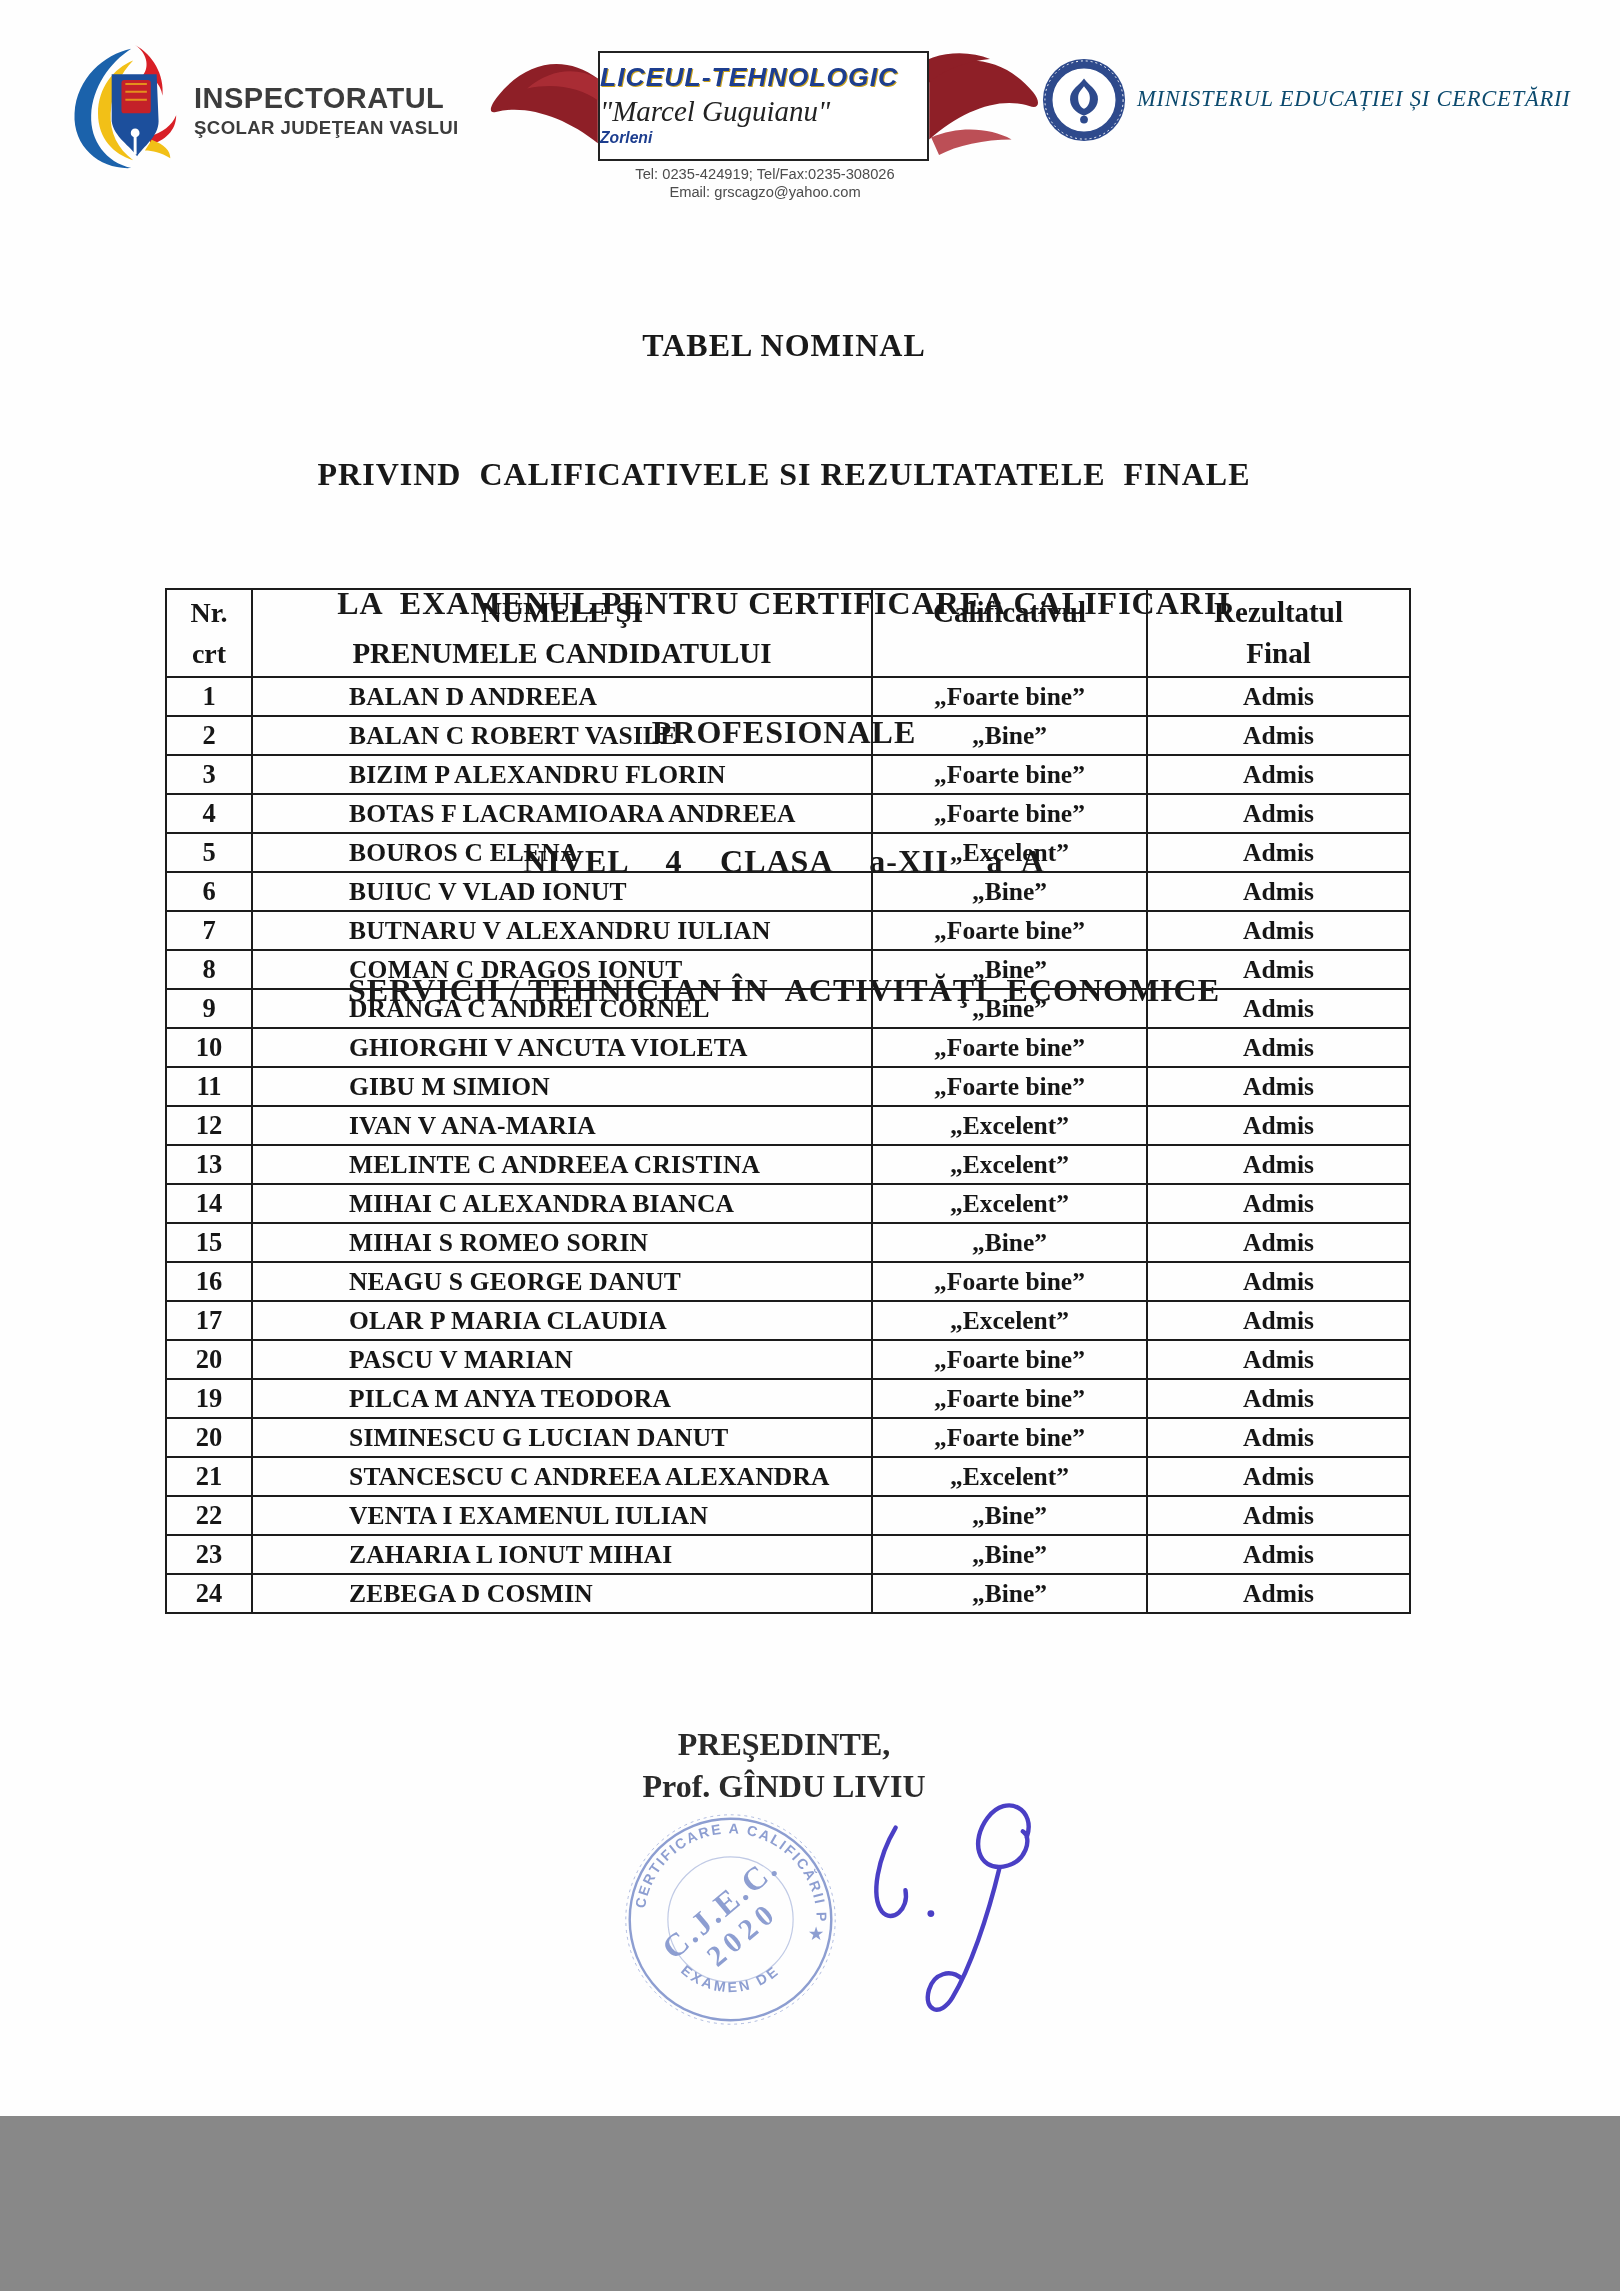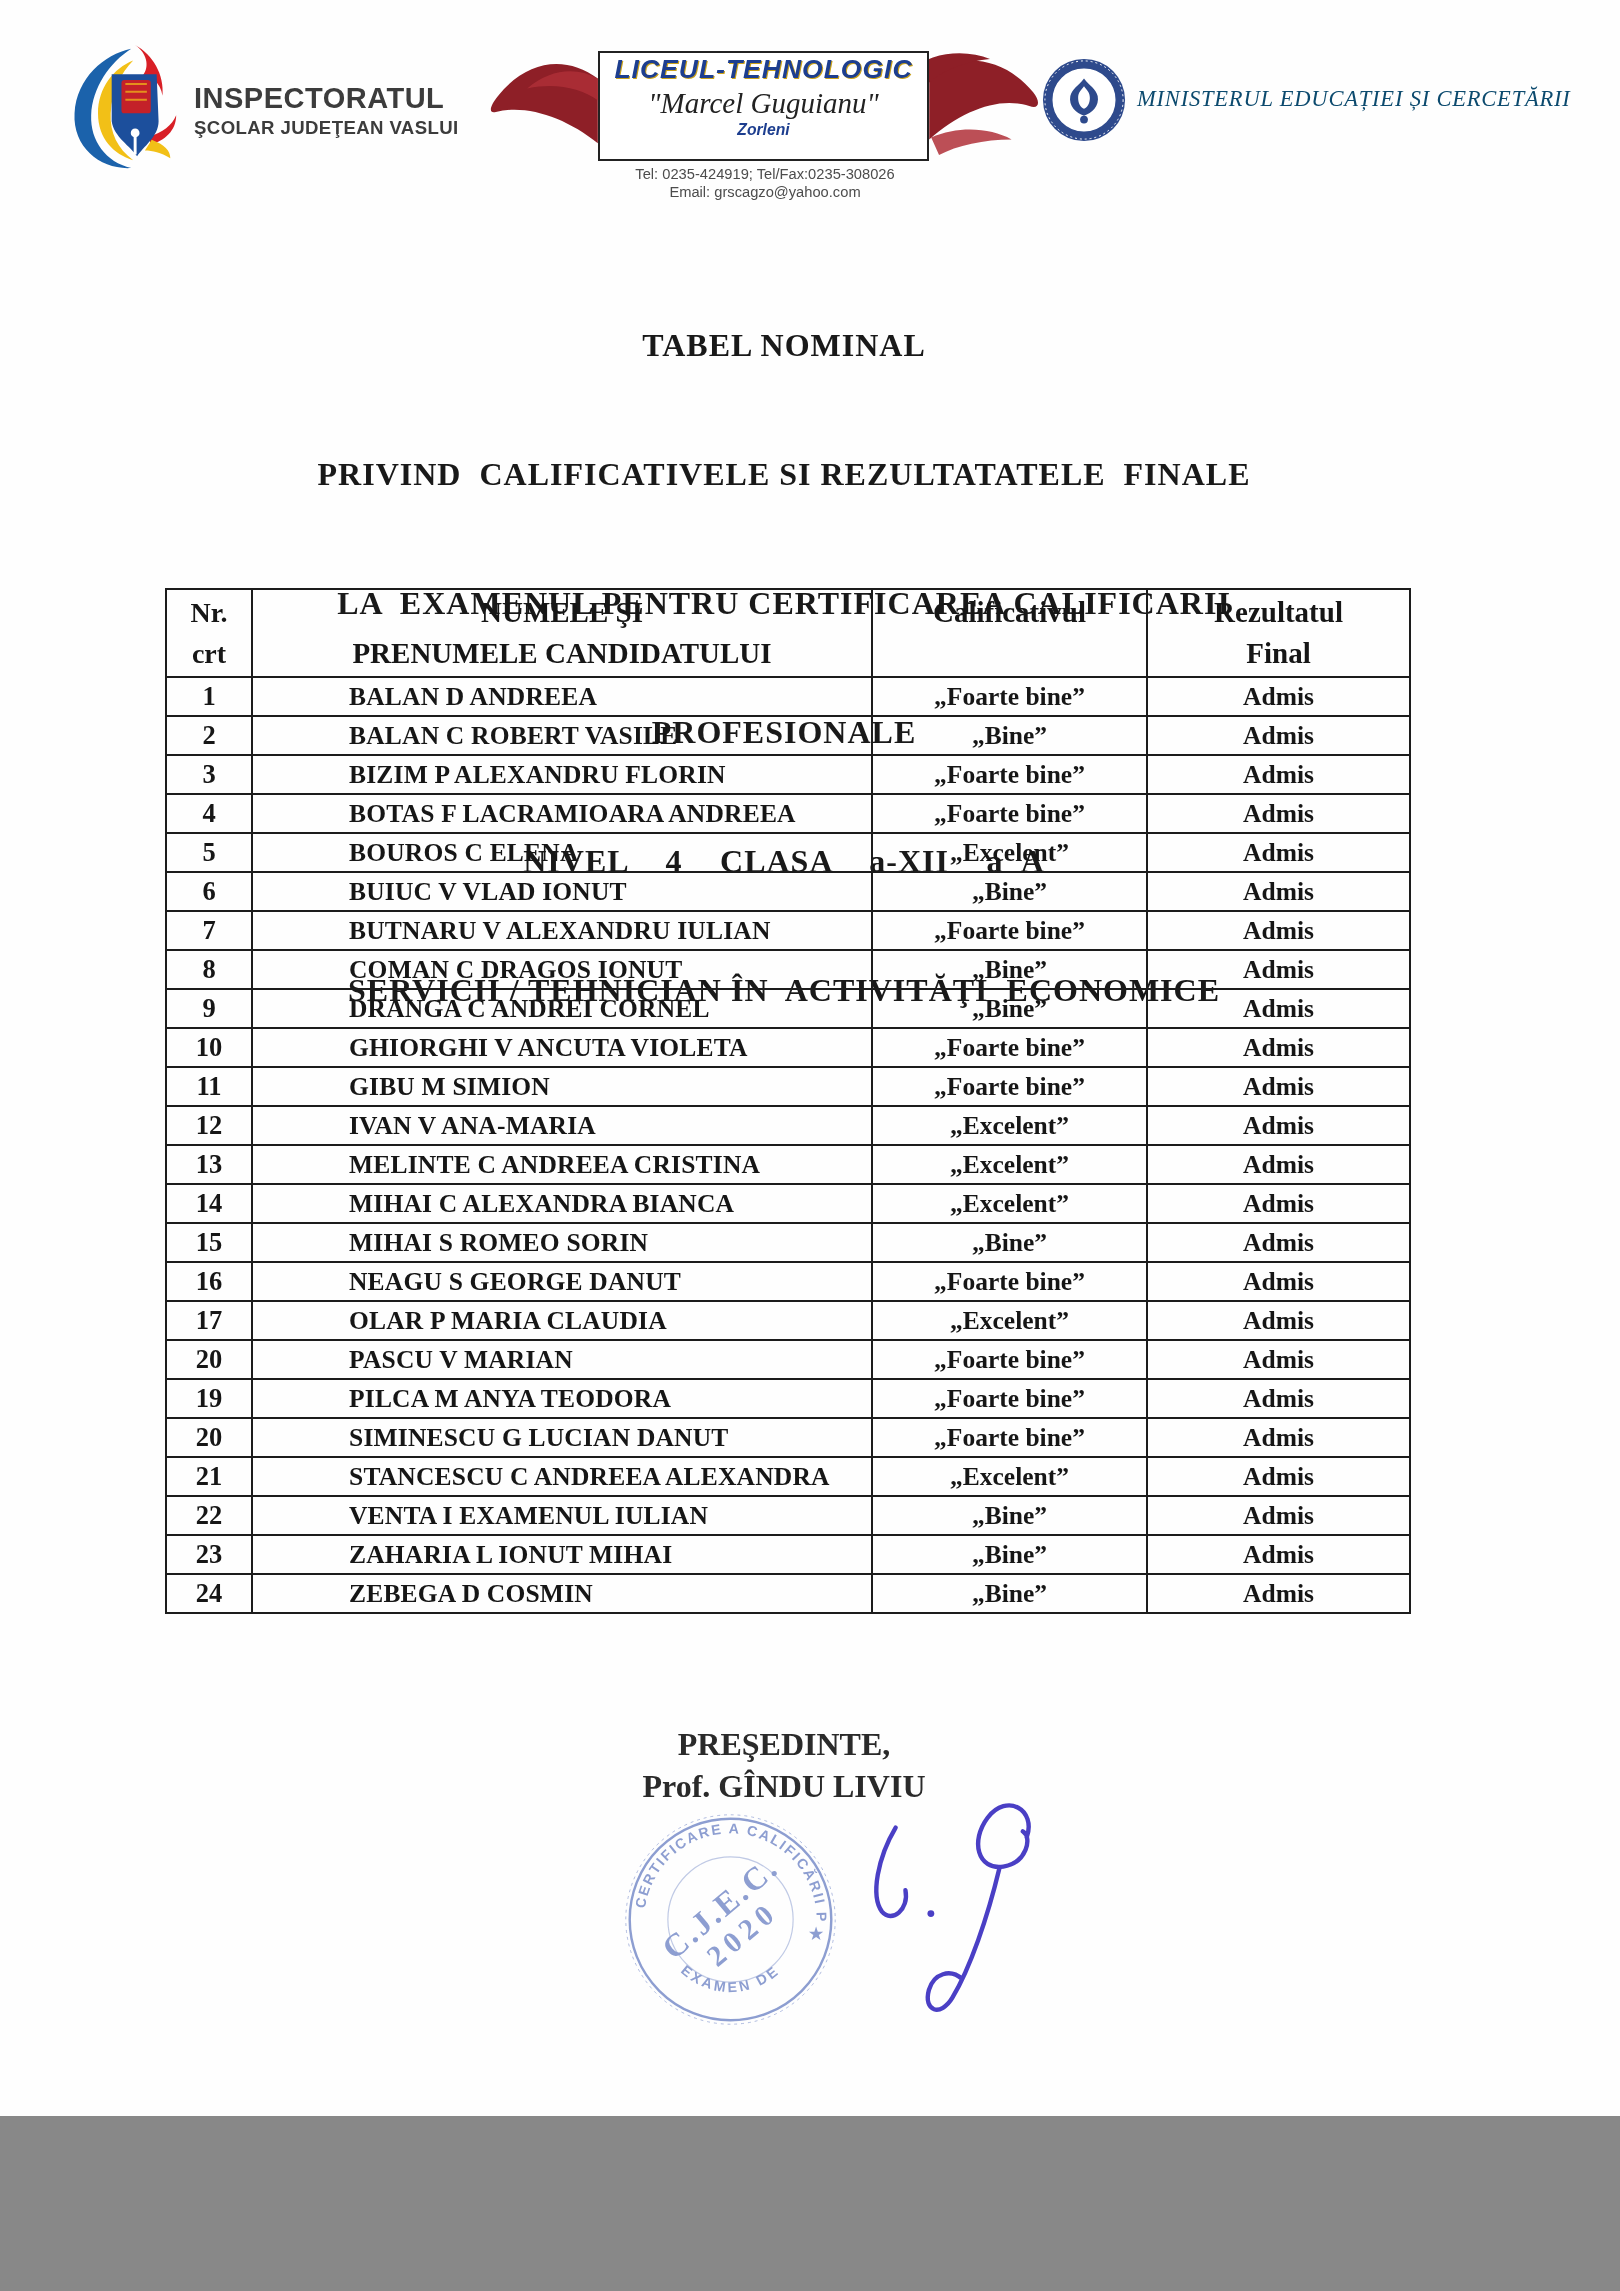--- a/index.html
+++ b/index.html
@@ -13,21 +13,21 @@
   
   .isj-logo { position:absolute; left:55px; top:39px; width:129px; height:135px; }
   .isj-text { position:absolute; left:194px; top:82px; font-family:"Liberation Sans", sans-serif; color:#3c3c3c; }
   .isj-text .l1 { font-size:29px; font-weight:bold; letter-spacing:0.5px; }
   .isj-text .l2 { font-size:18.6px; font-weight:bold; letter-spacing:0.4px; margin-top:2px; }
 
   .school-logo { position:absolute; left:488px; top:29px; width:554px; height:172px; }
   .school-swoosh { position:absolute; left:0; top:19.6px; width:554px; height:118px; }
   .school-box {
     position:absolute; left:110px; top:21.6px; width:331px; height:110px;
-    background:#fff; border:2.9px solid #222; text-align:center; padding-top:1px;
+    background:#fff; border:2.9px solid #222; padding-top:9px;
   }
   .school-name { font-family:"Liberation Sans", sans-serif; font-weight:bold; font-style:italic;
     font-size:26.5px; color:#1d3e8f; letter-spacing:1px; text-shadow:1px 1px 0 #caa21b; }
   .school-patron { font-size:29px; font-style:italic; color:#222; margin-top:2px; }
   .school-town { font-family:"Liberation Sans", sans-serif; font-weight:bold; font-style:italic;
     font-size:15.7px; color:#1d3e8f; margin-top:1px; }
   .school-contact { position:absolute; left:0; top:137px; width:554px; text-align:center;
     font-family:"Liberation Sans", sans-serif; font-size:14.7px; color:#4c4c4c; line-height:17.6px; }
 
   .ministry-seal { position:absolute; left:1041px; top:57px; width:86px; height:86px; }

